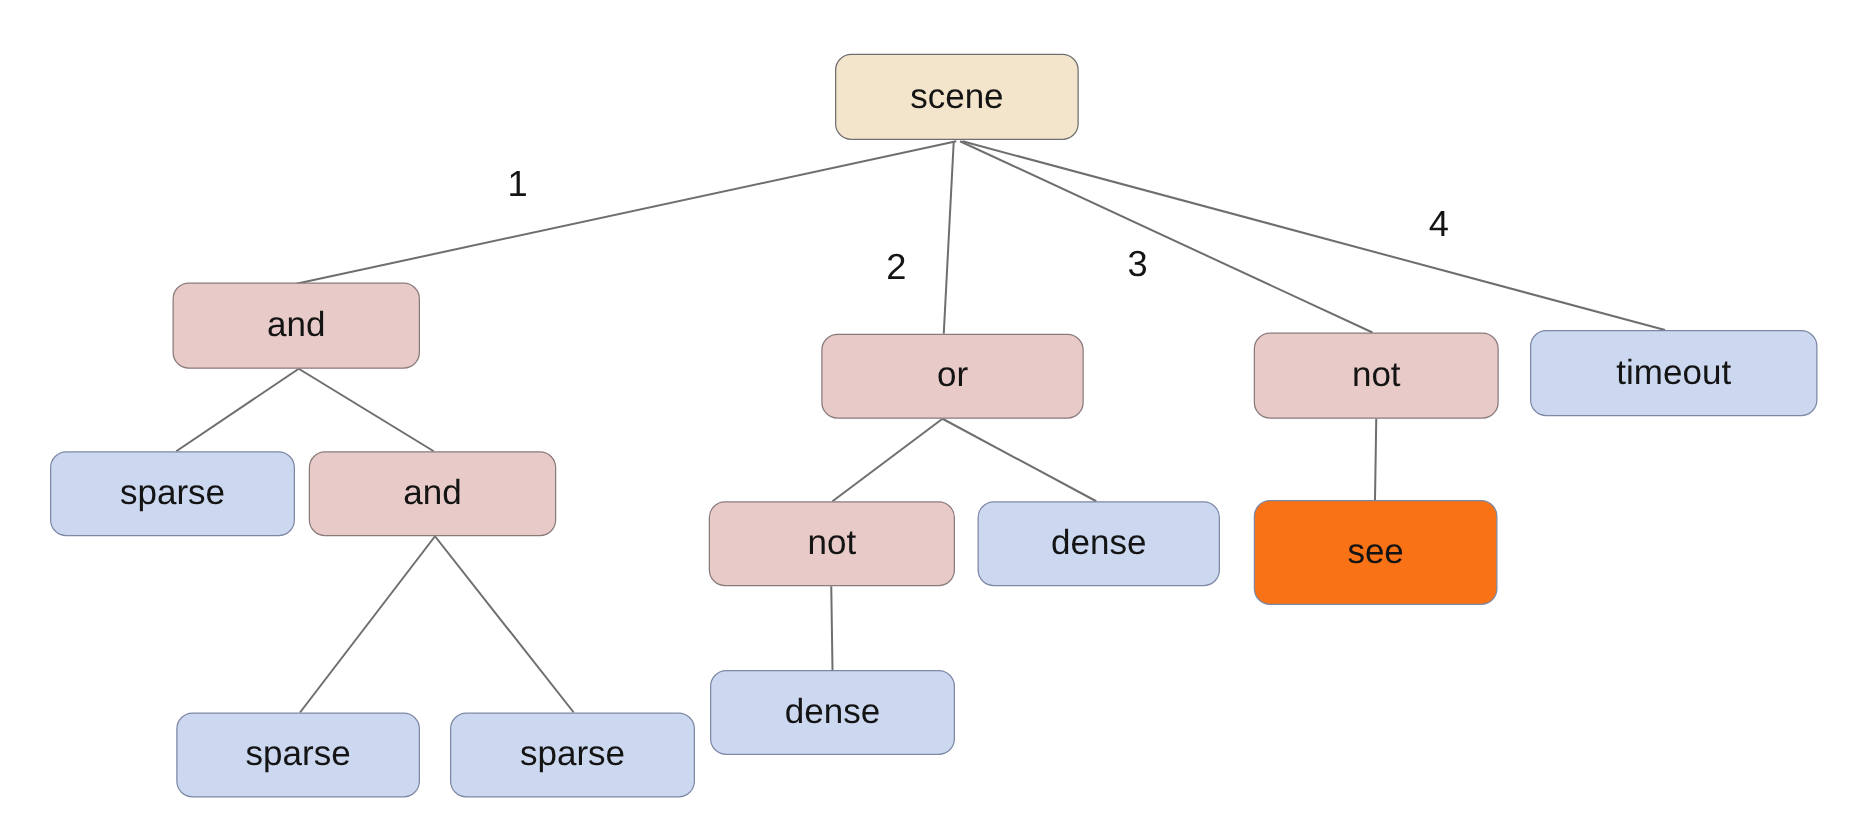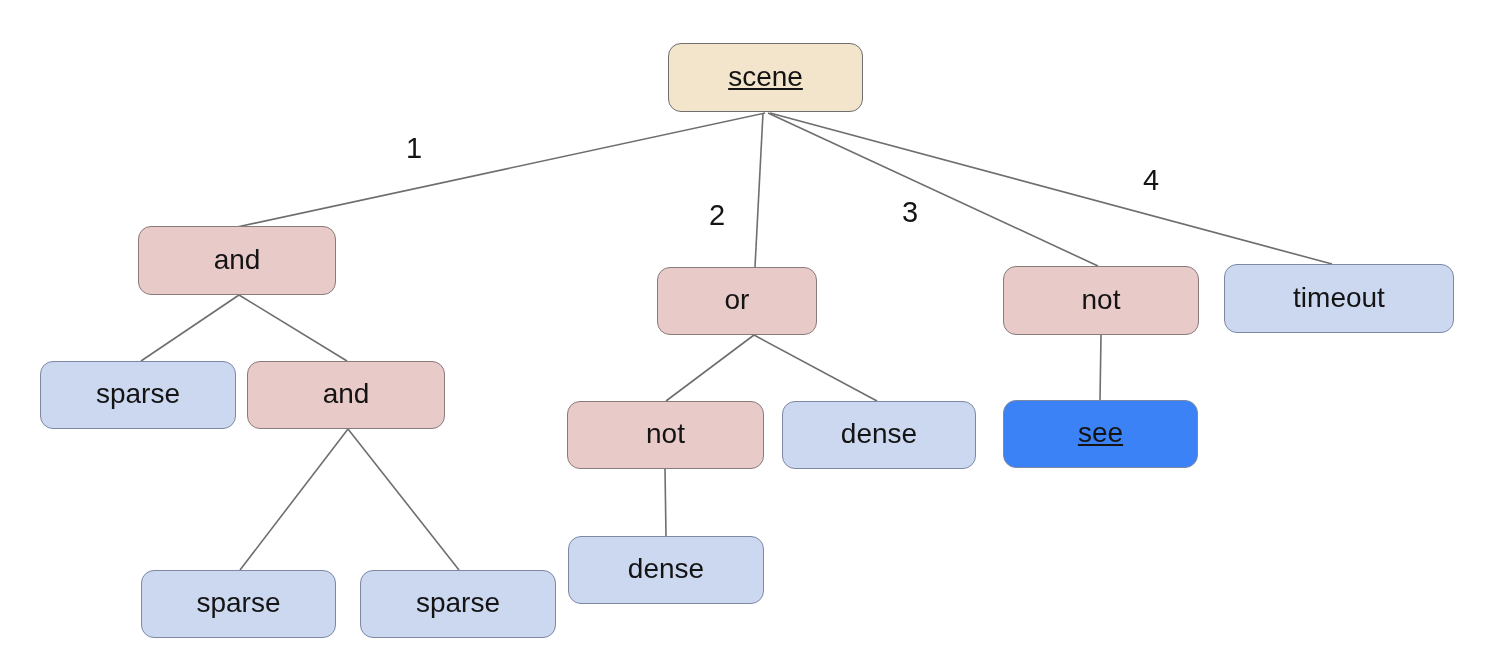--- a/index.html
+++ b/index.html
@@ -56,48 +56,48 @@
       <line x1="239" y1="295" x2="141" y2="361" stroke="#6e6e6e" stroke-width="1.6"></line>
       <line x1="239" y1="295" x2="347" y2="361" stroke="#6e6e6e" stroke-width="1.6"></line>
       <line x1="348" y1="429" x2="240" y2="570" stroke="#6e6e6e" stroke-width="1.6"></line>
       <line x1="348" y1="429" x2="459" y2="570" stroke="#6e6e6e" stroke-width="1.6"></line>
       <line x1="754" y1="335" x2="666" y2="401" stroke="#6e6e6e" stroke-width="1.6"></line>
       <line x1="754" y1="335" x2="877" y2="401" stroke="#6e6e6e" stroke-width="1.6"></line>
       <line x1="665" y1="469" x2="666" y2="536" stroke="#6e6e6e" stroke-width="1.6"></line>
       <line x1="1101" y1="335" x2="1100" y2="400" stroke="#6e6e6e" stroke-width="1.6"></line>
     </svg>
   <div id="nodes-layer">
-      <div class="node" style="left: 668px; top: 43px; width: 195px; height: 69px; background: rgb(243, 229, 203); border-color: rgb(111, 111, 111); color: rgb(20, 20, 20); text-decoration: underline;">
+      <div class="node" style="left: 668px; top: 43px; width: 195px; height: 69px; background: rgb(243, 229, 203); border-color: rgb(111, 111, 111); color: rgb(20, 20, 20);">
         <span>scene</span>
       </div>
       <div class="node" style="left: 138px; top: 226px; width: 198px; height: 69px; background: rgb(232, 202, 200); border-color: rgb(138, 123, 123); color: rgb(20, 20, 20);">
         <span>and</span>
       </div>
-      <div class="node" style="left: 657px; top: 267px; width: 160px; height: 68px; background: rgb(232, 202, 200); border-color: rgb(138, 123, 123); color: rgb(20, 20, 20);">
+      <div class="node" style="left: 657px; top: 267px; width: 210px; height: 68px; background: rgb(232, 202, 200); border-color: rgb(138, 123, 123); color: rgb(20, 20, 20);">
         <span>or</span>
       </div>
       <div class="node" style="left: 1003px; top: 266px; width: 196px; height: 69px; background: rgb(232, 202, 200); border-color: rgb(138, 123, 123); color: rgb(20, 20, 20);">
         <span>not</span>
       </div>
       <div class="node" style="left: 1224px; top: 264px; width: 230px; height: 69px; background: rgb(204, 216, 240); border-color: rgb(125, 136, 164); color: rgb(20, 20, 20);">
         <span>timeout</span>
       </div>
       <div class="node" style="left: 40px; top: 361px; width: 196px; height: 68px; background: rgb(204, 216, 240); border-color: rgb(125, 136, 164); color: rgb(20, 20, 20);">
         <span>sparse</span>
       </div>
       <div class="node" style="left: 247px; top: 361px; width: 198px; height: 68px; background: rgb(232, 202, 200); border-color: rgb(138, 123, 123); color: rgb(20, 20, 20);">
         <span>and</span>
       </div>
       <div class="node" style="left: 567px; top: 401px; width: 197px; height: 68px; background: rgb(232, 202, 200); border-color: rgb(138, 123, 123); color: rgb(20, 20, 20);">
         <span>not</span>
       </div>
       <div class="node" style="left: 782px; top: 401px; width: 194px; height: 68px; background: rgb(204, 216, 240); border-color: rgb(125, 136, 164); color: rgb(20, 20, 20);">
         <span>dense</span>
       </div>
-      <div class="node" style="left: 1003px; top: 400px; width: 195px; height: 68px; background: #3b82f6; border-color: rgb(125, 136, 164); color: rgb(20, 20, 20); text-decoration: underline;">
+      <div class="node" style="left: 1003px; top: 400px; width: 195px; height: 84px; background: #f97316; border-color: rgb(125, 136, 164); color: rgb(20, 20, 20);">
         <span>see</span>
       </div>
       <div class="node" style="left: 141px; top: 570px; width: 195px; height: 68px; background: rgb(204, 216, 240); border-color: rgb(125, 136, 164); color: rgb(20, 20, 20);">
         <span>sparse</span>
       </div>
       <div class="node" style="left: 360px; top: 570px; width: 196px; height: 68px; background: rgb(204, 216, 240); border-color: rgb(125, 136, 164); color: rgb(20, 20, 20);">
         <span>sparse</span>
       </div>
       <div class="node" style="left: 568px; top: 536px; width: 196px; height: 68px; background: rgb(204, 216, 240); border-color: rgb(125, 136, 164); color: rgb(20, 20, 20);">
         <span>dense</span>

